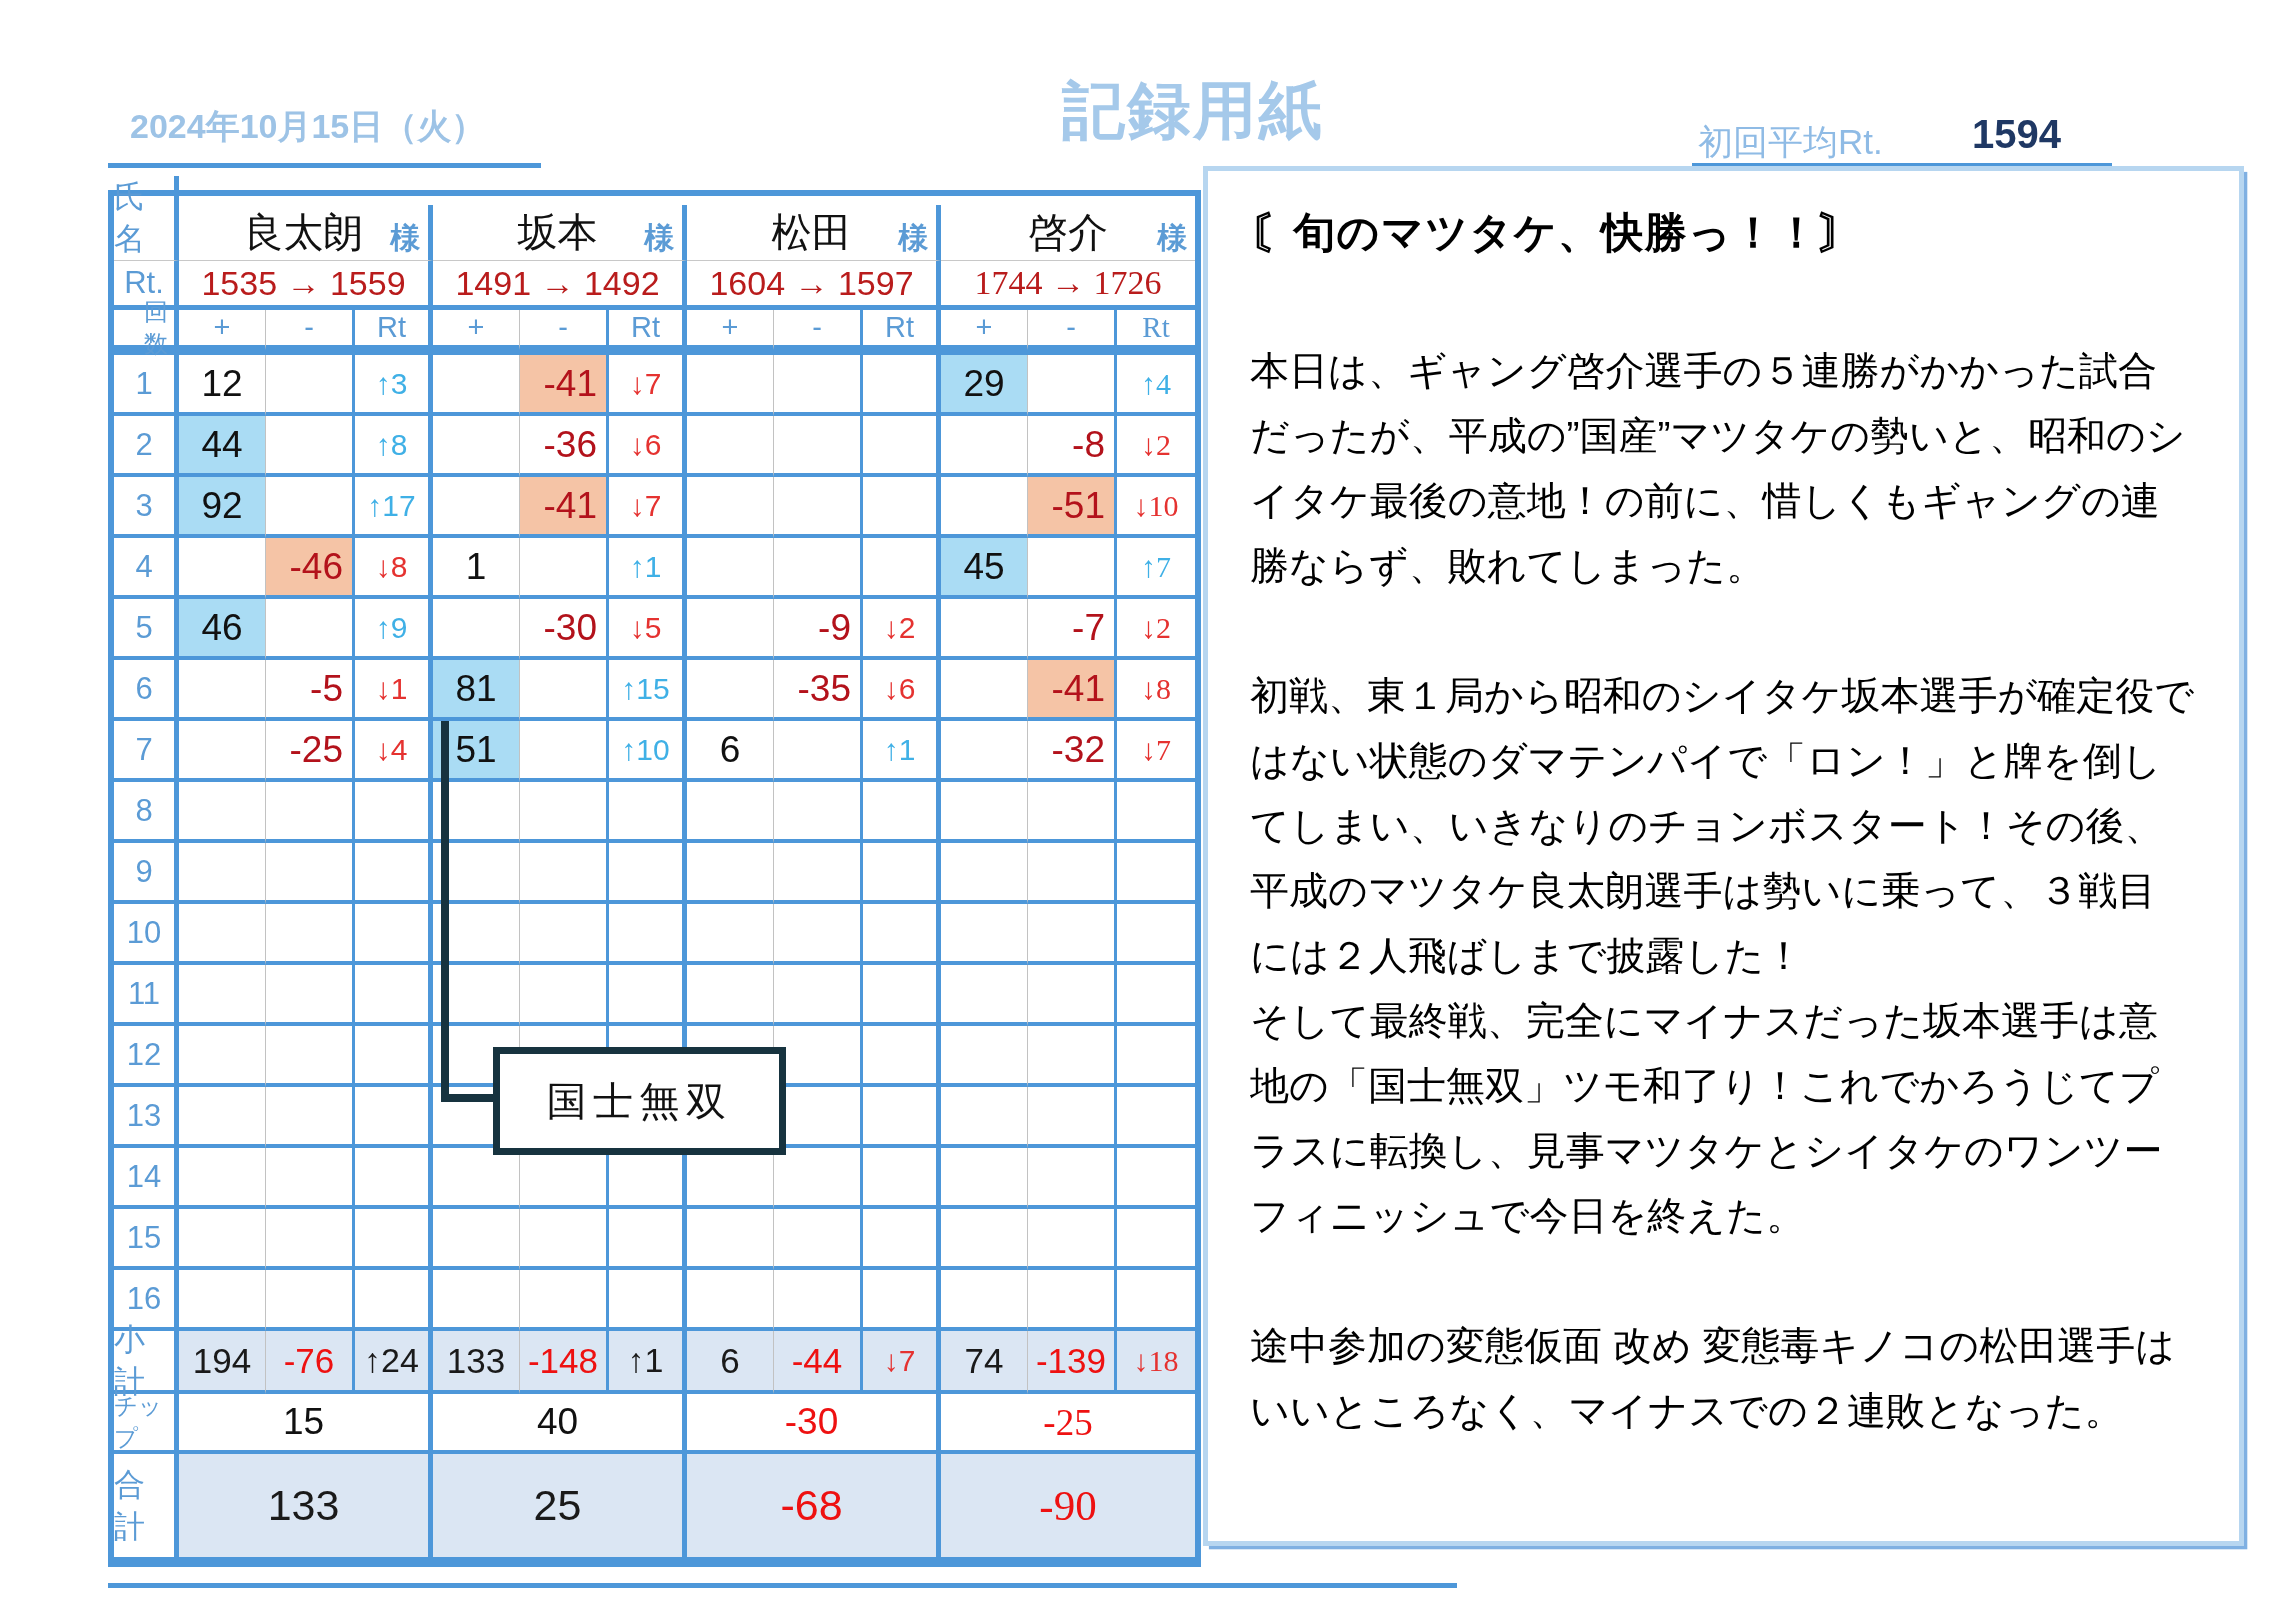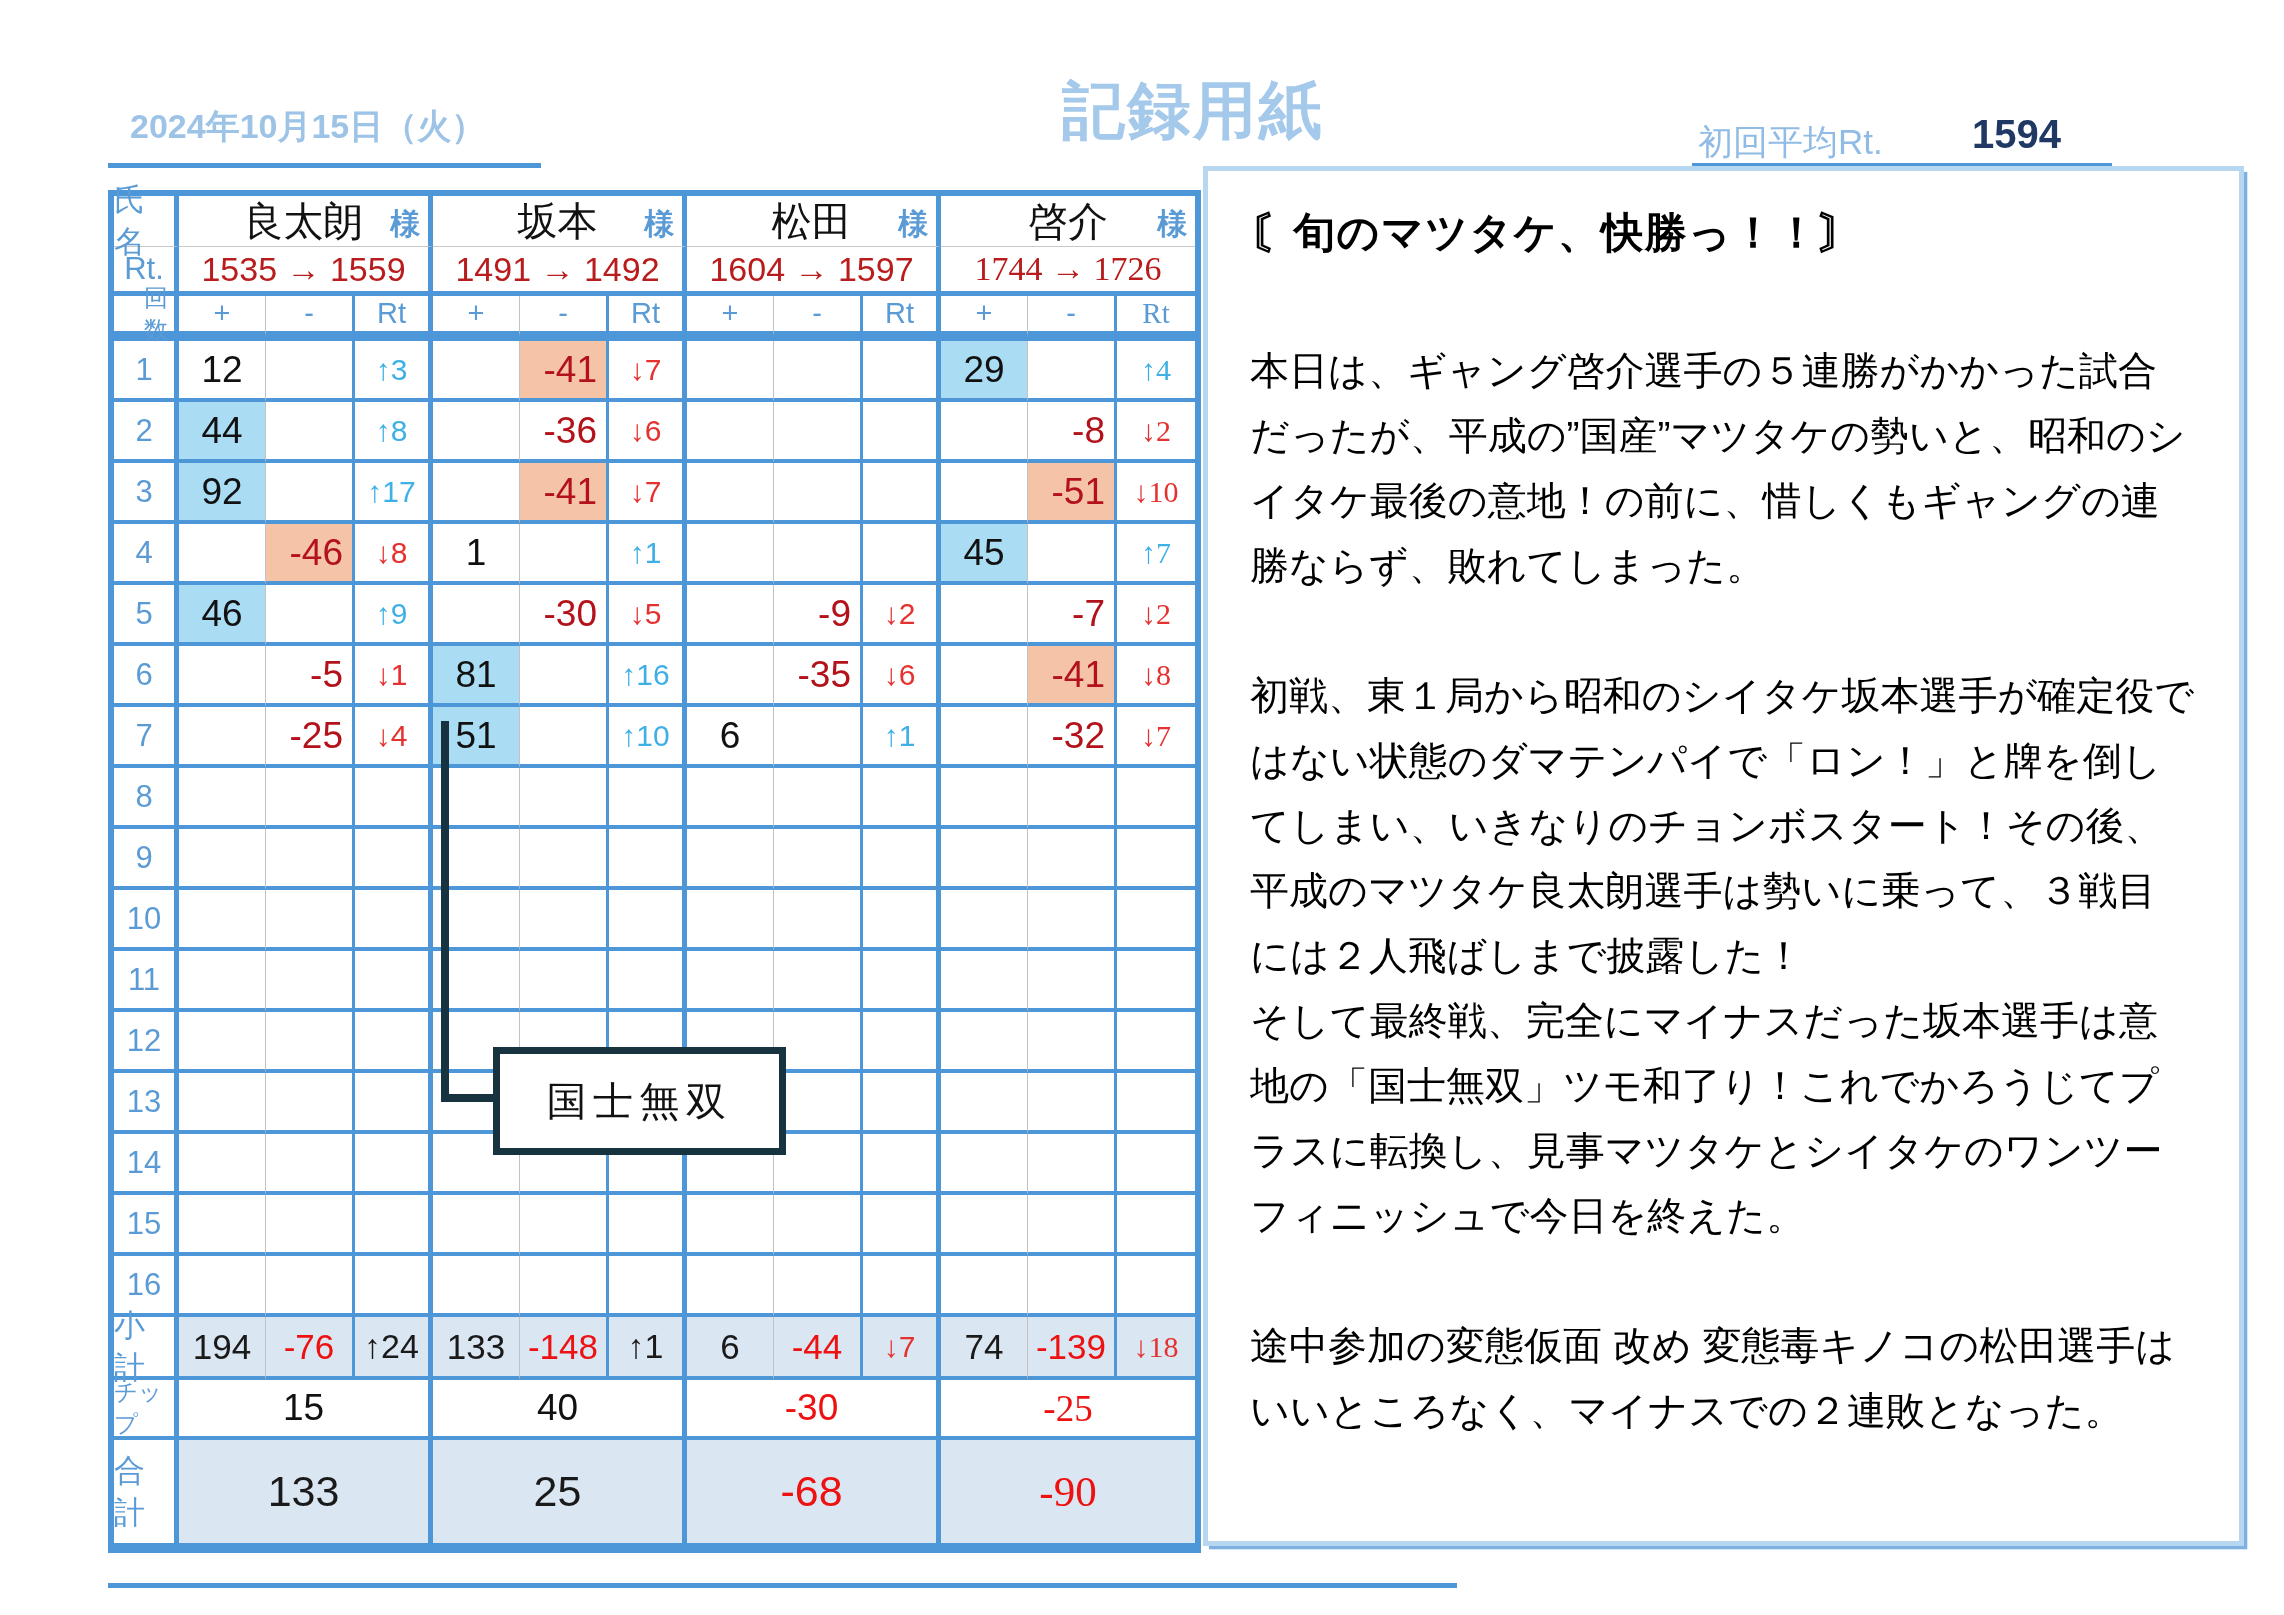--- a/index.html
+++ b/index.html
@@ -16,21 +16,21 @@
   .sheet{left:108px;top:190px;border:6.5px solid #4d97d9;background:#fff;}
   .trow{display:flex;}
   .c{box-sizing:border-box;display:flex;align-items:center;justify-content:center;
      border-right:1.3px solid #c2c2c2;border-bottom:4.6px solid #4d97d9;position:relative;}
   .trow .c:last-child{border-right:none;font-family:Liberation Serif, serif;}
   .lab{width:65px;border-right:5.9px solid #4d97d9;color:#5b9bd5;}
   .p{width:87px;}
   .m{width:89px;border-right:3.3px solid #4d97d9;justify-content:flex-end;padding-right:9px;}
   .r{width:78px;border-right:5.9px solid #4d97d9;}
   .wide{width:254px;border-right:5.9px solid #4d97d9;}
-  .h-name{height:51px;} .h-rt{height:49px;} .h-head{height:40px;}
+  .h-name{height:65px;align-items:flex-end;} .h-rt{height:49px;} .h-head{height:40px;}
   .h-data{height:61px;} .h-sub{height:63px;} .h-chip{height:60px;} .h-tot{height:107px;}
   .bb-thin{border-bottom:1.3px solid #c8c8c8;}
   .bb-strong{border-bottom:5.9px solid #4d97d9;}
   .blue{color:#5b9bd5;}
   .fs-lab{font-size:31px;} .fs-lab-sm{font-size:24px;padding-left:30px;} .fs-chiplab{font-size:23.5px;}
   .fs-rowno{font-size:31px;}
   .name-cell{font-size:40px;color:#111;}
   .sama{position:absolute;right:7.8px;bottom:1.3px;font-size:30px;font-weight:bold;color:#5b9bd5;}
   .rtv{font-size:34px;color:#b91c1c;}
   .hdr{font-size:29px;color:#5b9bd5;}
@@ -195,21 +195,21 @@
         <div class="c m num neg">-7</div>
         <div class="c r down">↓2</div>
       </div>
       <div class="trow h-data">
         <div class="c lab fs-rowno blue">6</div>
         <div class="c p num"></div>
         <div class="c m num neg">-5</div>
         <div class="c r down">↓1</div>
         <div class="c p num hlp">81</div>
         <div class="c m num neg"></div>
-        <div class="c r up">↑16</div>
+        <div class="c r up">↑15</div>
         <div class="c p num"></div>
         <div class="c m num neg">-35</div>
         <div class="c r down">↓6</div>
         <div class="c p num"></div>
         <div class="c m num neg hlm">-41</div>
         <div class="c r down">↓8</div>
       </div>
       <div class="trow h-data">
         <div class="c lab fs-rowno blue">7</div>
         <div class="c p num"></div>

